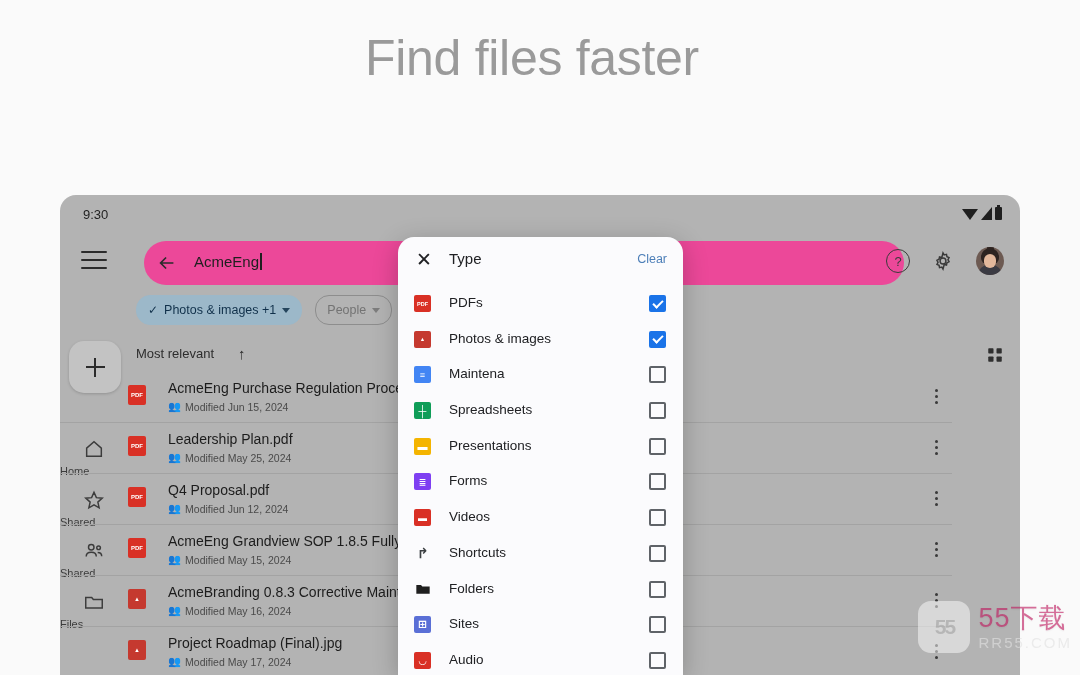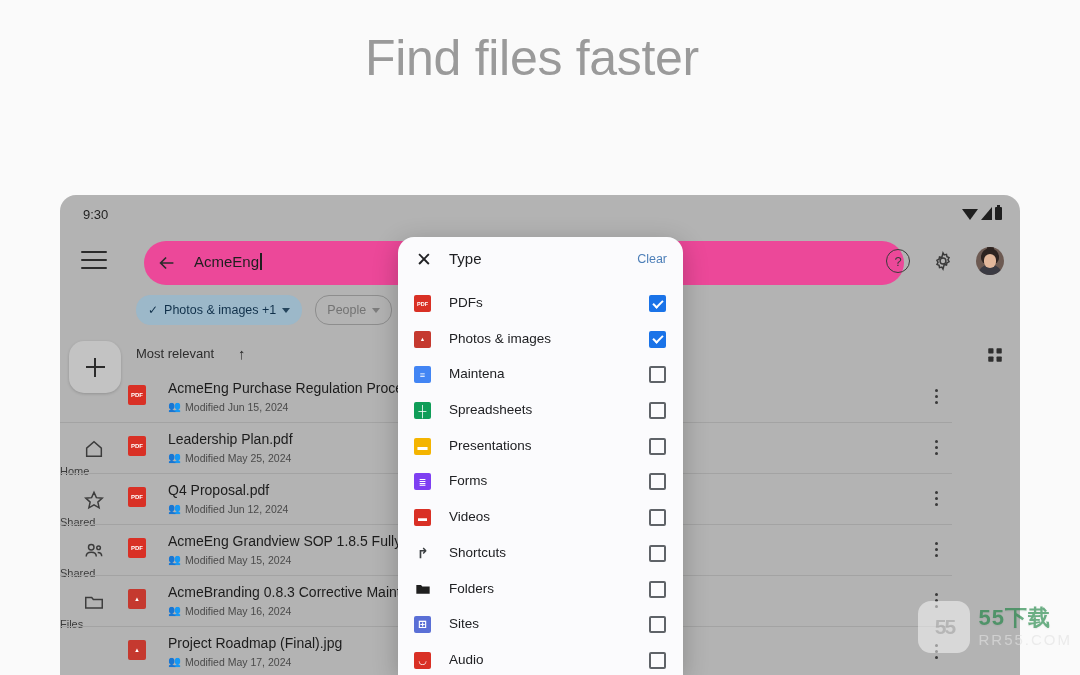--- a/index.html
+++ b/index.html
@@ -216,21 +216,21 @@
   
   .wm{
     position:absolute;right:8px;bottom:22px;display:flex;align-items:center;gap:8px;opacity:.62;
   }
   .wm-logo{
     width:52px;height:52px;border-radius:13px;background:rgba(255,255,255,.80);
     display:flex;align-items:center;justify-content:center;
     font-size:21px;font-weight:700;color:#b9b9b9;letter-spacing:-2px;
   }
   .wm-text{line-height:1;}
-  .wm-t1{font-size:22px;color:#15803d;font-weight:700;letter-spacing:1px;
+  .wm-t1{font-size:27px;color:#be185d;font-weight:400;letter-spacing:1px;
          text-shadow:0 1px 2px rgba(0,0,0,.10);}
   .wm-t2{font-size:15px;color:#e2e2e2;letter-spacing:2px;margin-top:3px;}
 </style>
 </head>
 <body>
 
 <div class="headline">
   <span>Find files faster</span>
 </div>
 

